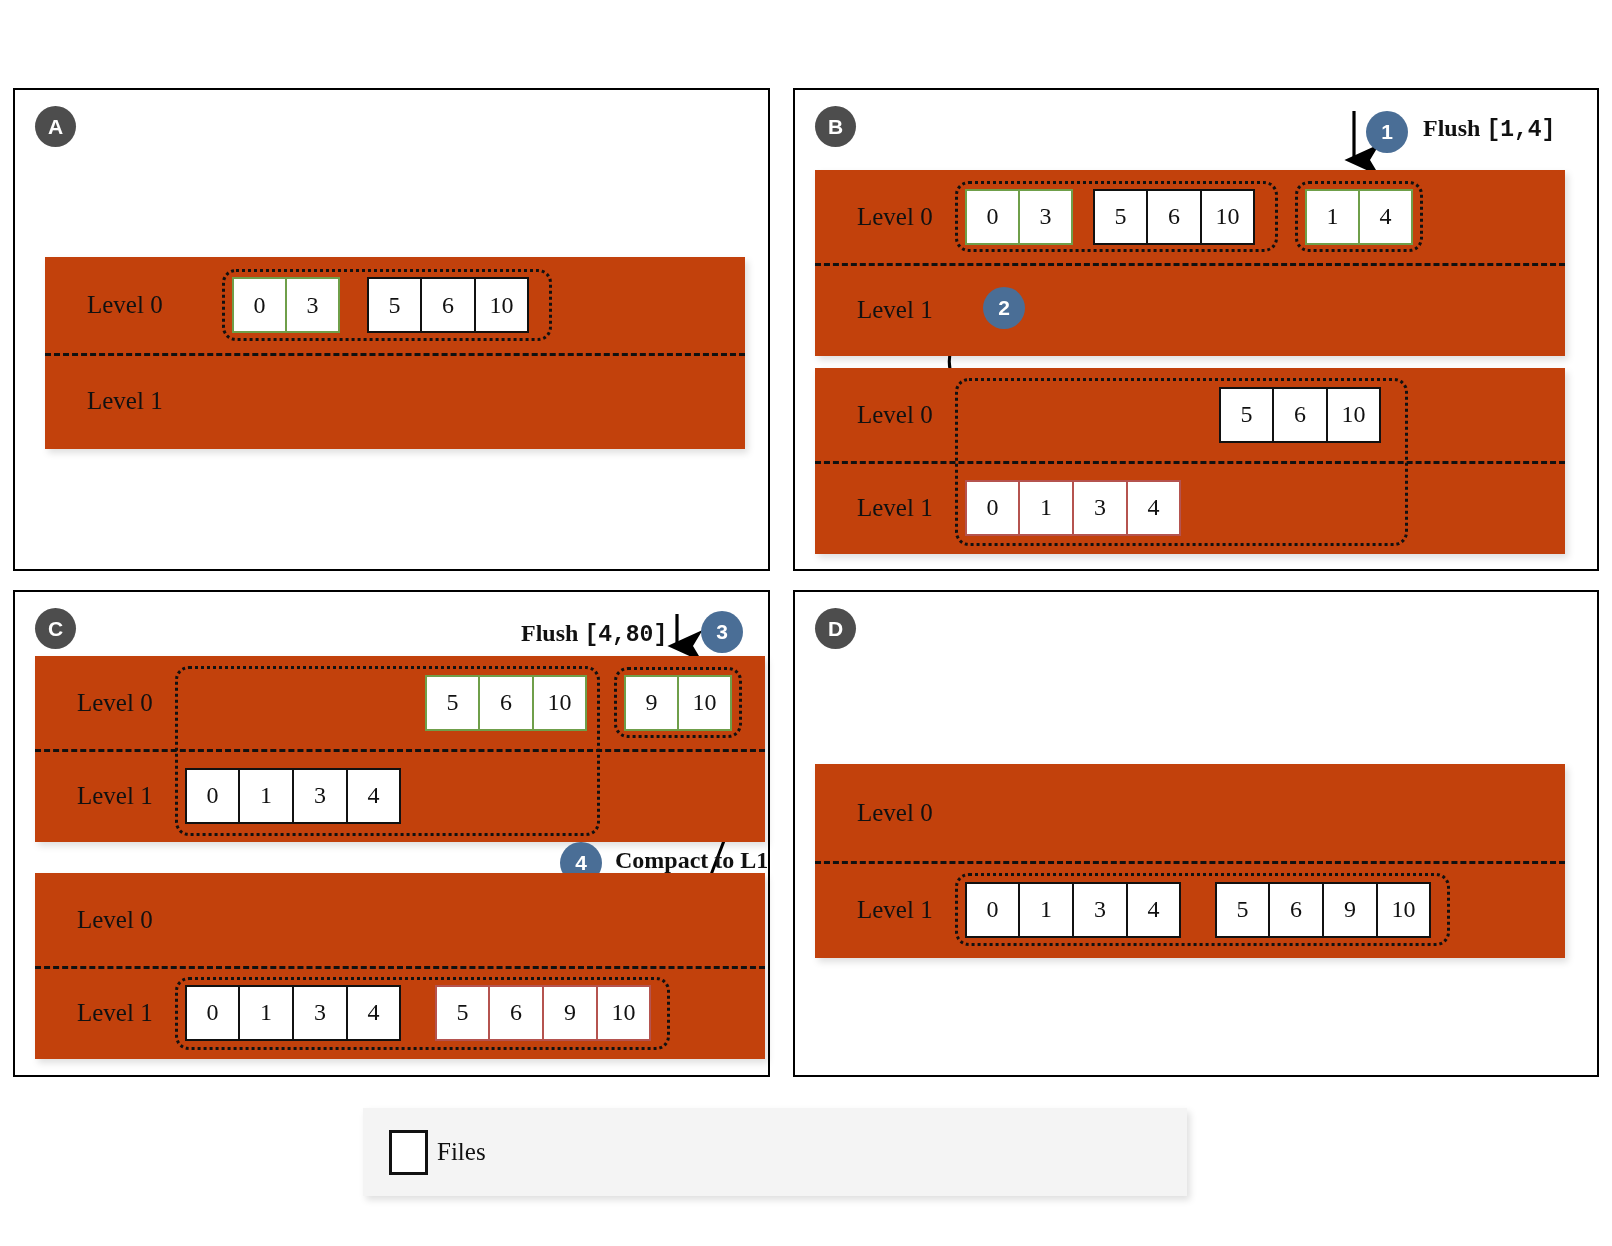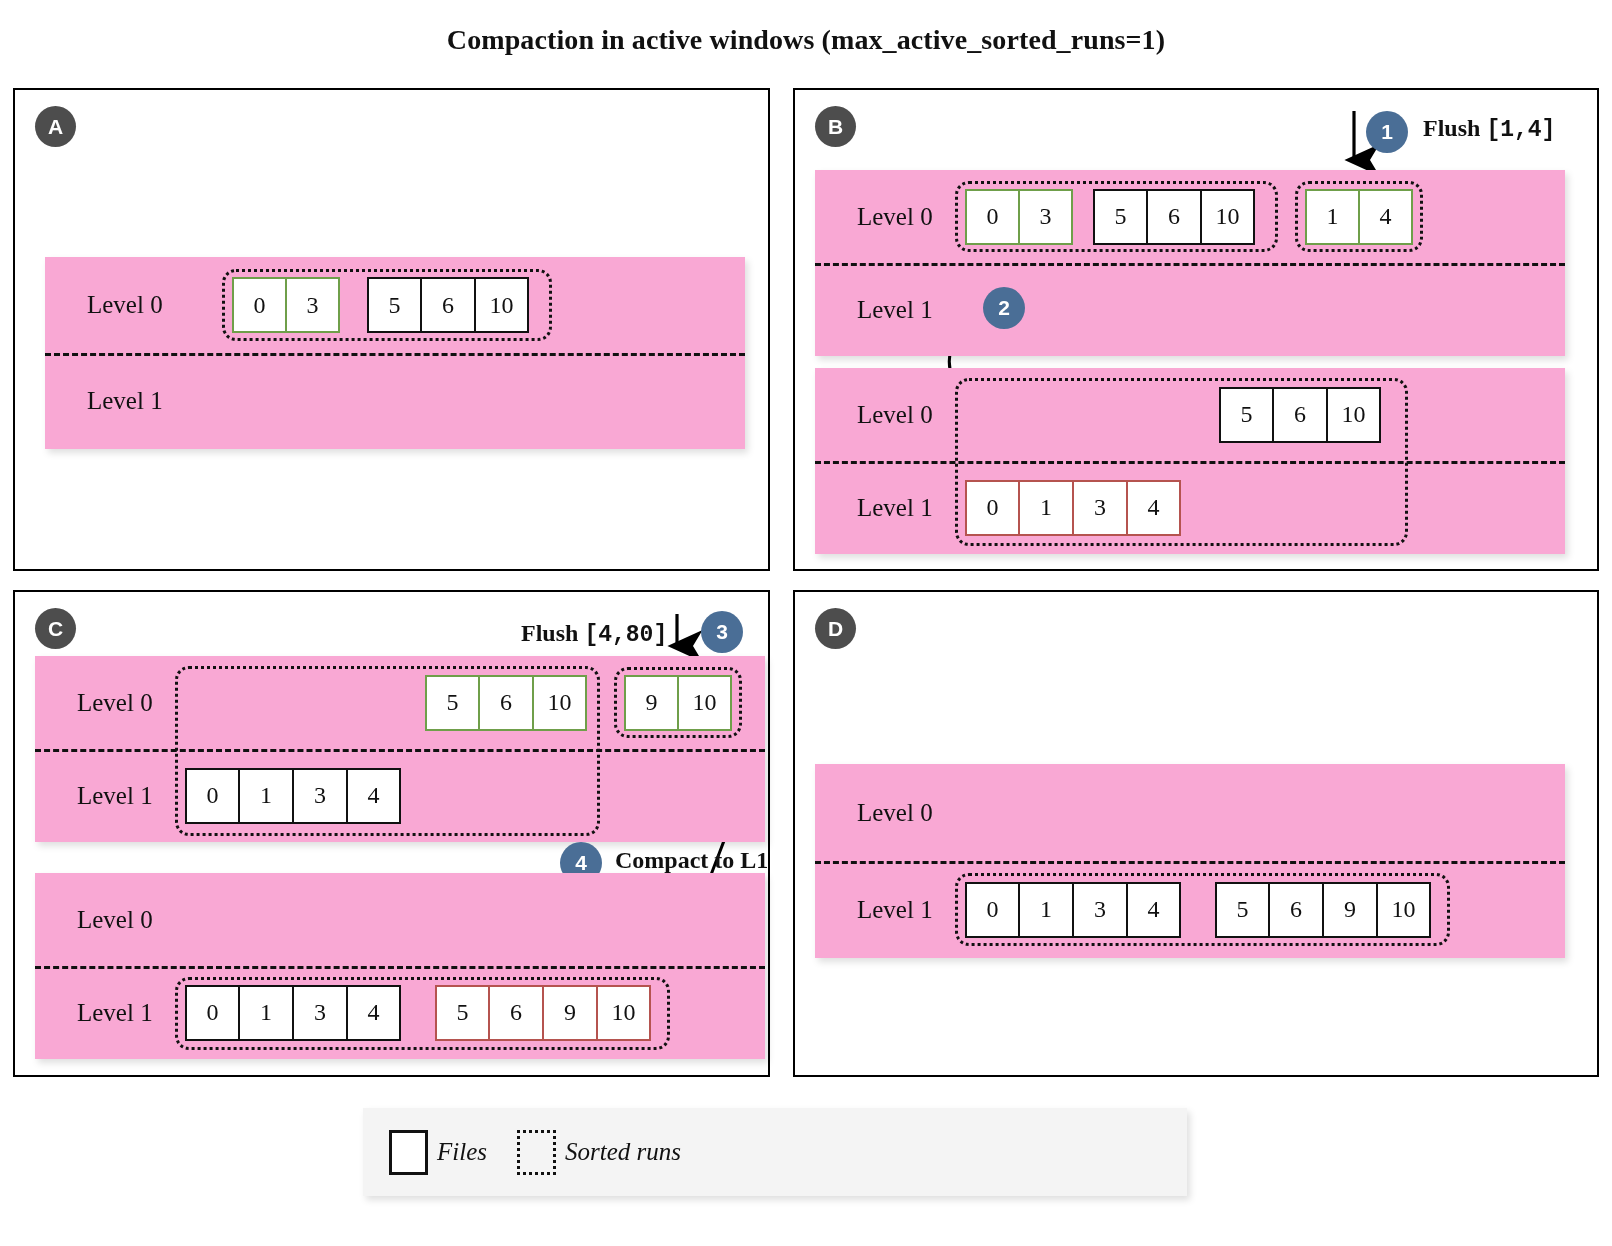--- a/index.html
+++ b/index.html
@@ -39,21 +39,21 @@
     background:#4d4d4d;color:#fff;
     font-family:"Liberation Sans","DejaVu Sans",sans-serif;
     font-weight:bold;font-size:21px;
     display:flex;align-items:center;justify-content:center;
     user-select:none;
   }
 
   
   .lvlgroup{
     position:absolute;
-    background:#f9a8d4;
+    background:#c2410c;
     box-shadow:3px 4px 7px rgba(0,0,0,.13);
     box-sizing:border-box;
   }
   .lvlrow{
     position:relative;
     height:96px;
   }
   .lvl-label{
     position:absolute;left:42px;top:50%;transform:translateY(-50%);
     font-size:25px;white-space:nowrap;
@@ -113,37 +113,36 @@
 
   
   #legend{
     position:absolute;left:363px;top:1108px;width:824px;height:88px;
     background:#f4f4f4;
     box-shadow:3px 4px 7px rgba(0,0,0,.13);
     display:flex;align-items:center;
     box-sizing:border-box;
     padding-left:26px;
   }
-  .lg-item{display:flex;align-items:center;font-style:italic;}
+  .lg-item{display:flex;align-items:center;}
   .lg-swatch{
     width:39px;height:45px;box-sizing:border-box;background:#fff;
     margin-right:9px;
   }
   .lg-swatch.solid{border:3px solid #111;}
   .lg-swatch.dotted{border:3px dotted #111;background:transparent;}
   .lg-swatch.green{border:3px solid #7faa5c;}
   .lg-swatch.red{border:3px solid #bd5a55;}
   .lg-text{font-size:25px;white-space:nowrap;margin-right:30px;}
 </style>
 </head>
 <body>
 
 <div class="page">
 
-  <div id="title">Compaction in active windows (max_active_sorted_runs=1)</div>
 
   <div class="panel" id="panelA">
     <div class="badge-letter">A</div>
 
     <div class="lvlgroup" style="left:30px;top:167px;width:700px;height:192px;">
       <div class="lvlrow" style="height:96px;">
         <div class="lvl-label">Level 0</div>
         <div class="run green" style="left:187px;">
           <div class="cell">0</div>
           <div class="cell">3</div>
@@ -330,19 +329,15 @@
         <div class="sortedrun" style="left:140px;top:12px;width:495px;height:73px;"></div>
       </div>
     </div>
   </div>
 
   <div id="legend">
     <div class="lg-item">
       <div class="lg-swatch solid"></div>
       <div class="lg-text">Files</div>
     </div>
-    <div class="lg-item">
-      <div class="lg-swatch dotted"></div>
-      <div class="lg-text">Sorted runs</div>
-    </div>
   </div>
 
 </div>
 
 </body></html>

